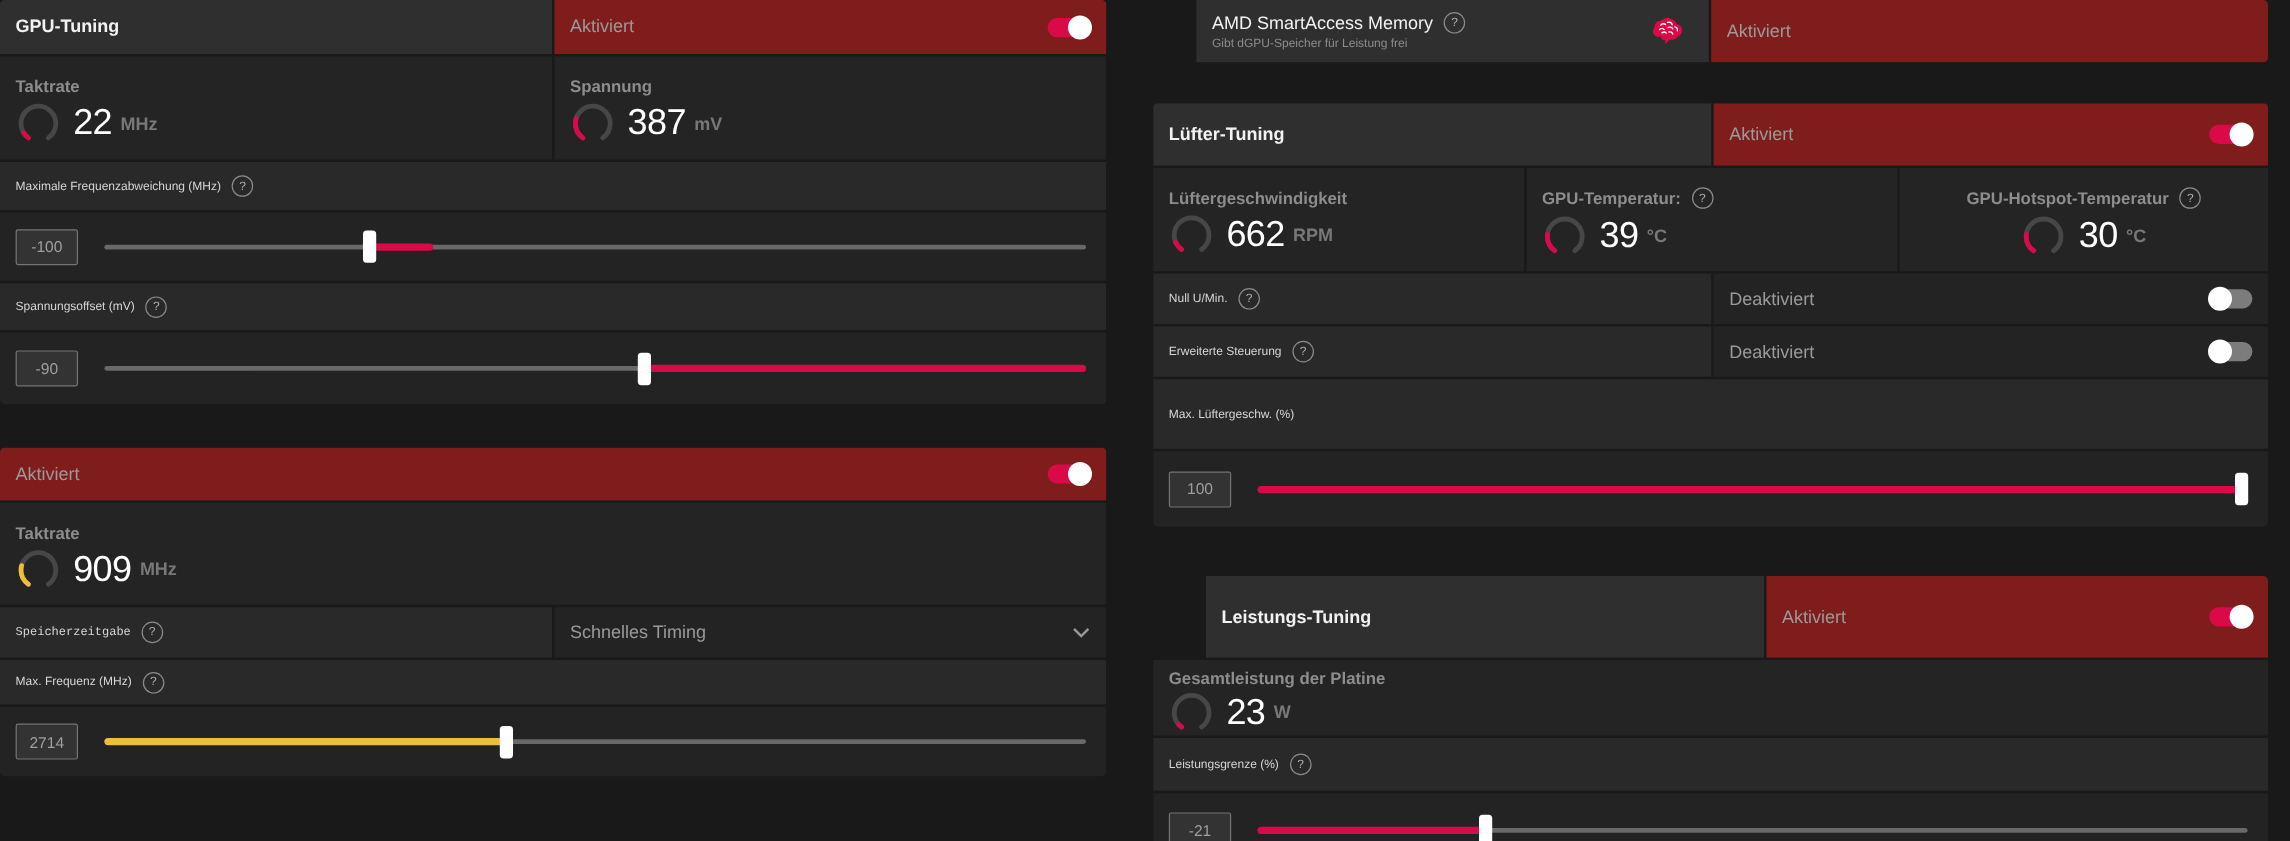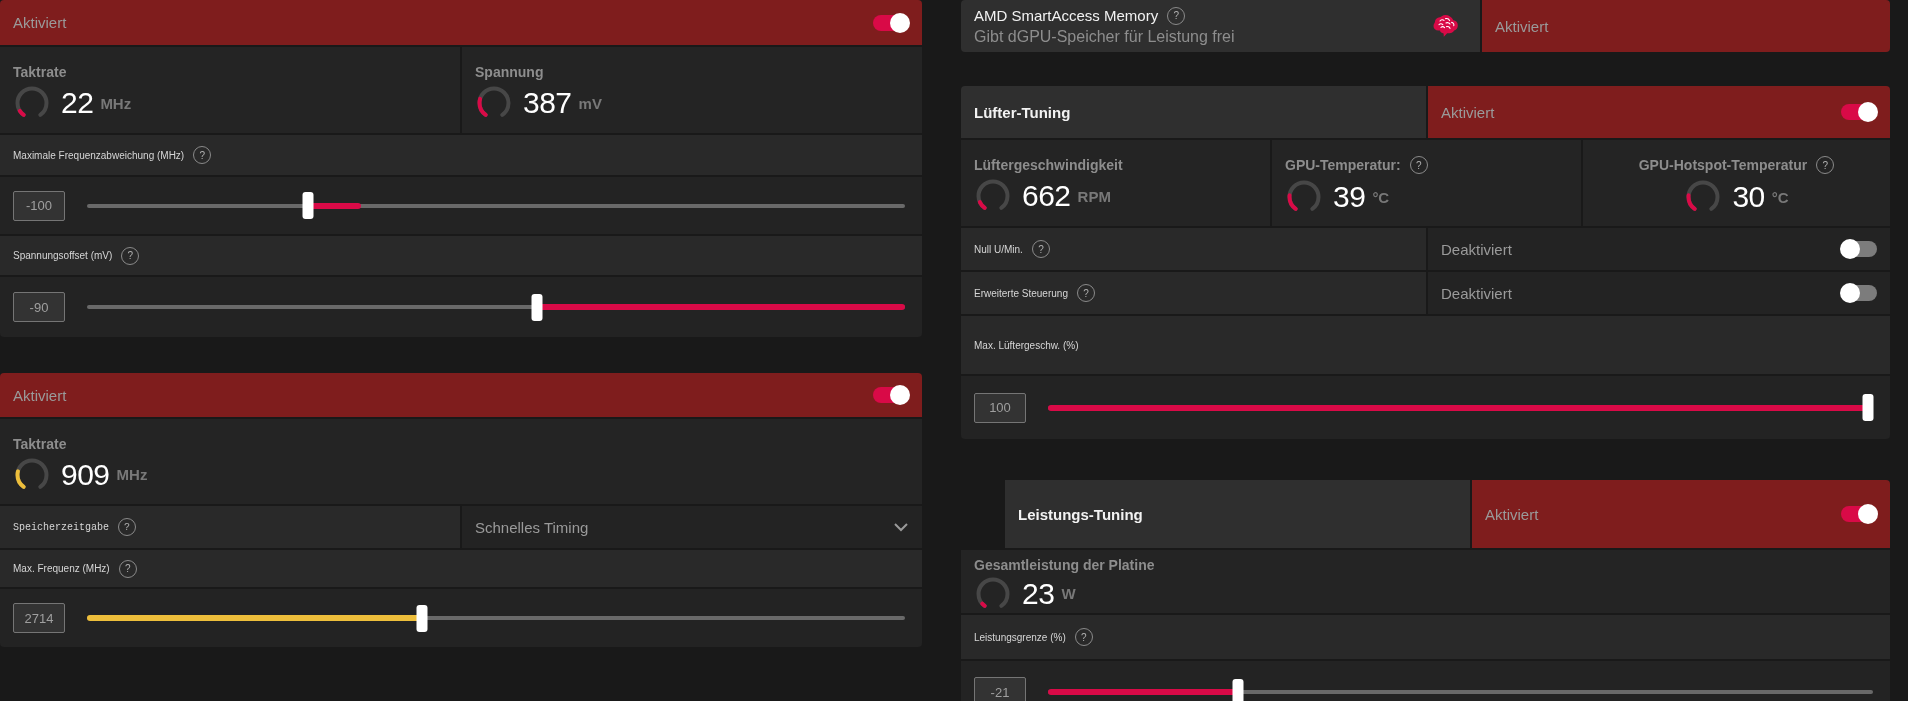--- a/index.html
+++ b/index.html
@@ -39,30 +39,33 @@
   .track{position:absolute;left:0;right:0;top:50%;height:4px;margin-top:-2px;background:#696969;border-radius:2px;}
   .fill{position:absolute;top:50%;height:6px;margin-top:-3px;border-radius:3px;}
   .fill.red{background:#d90a47;}
   .fill.yellow{background:#edbe3b;}
   .handle{position:absolute;top:50%;width:11px;height:27px;margin-top:-13.5px;background:#ffffff;
           border-radius:3px;transform:translateX(-50%);}
   .ddvalue{font-size:15px;color:#9a9a9a;}
   .chev{margin-left:auto;flex:0 0 auto;}
   .sam-text{display:flex;flex-direction:column;justify-content:center;}
   .sam-title-row{display:flex;align-items:center;}
-  .sam-sub{font-size:16px;color:#8d8d8d;margin-top:3px;}
+  .sam-sub{font-size:10px;color:#8d8d8d;margin-top:3px;}
   .brain{margin-left:auto;margin-right:8px;flex:0 0 auto;}
 </style>
 </head>
 <body>
 
 <div class="col col-left">
 
   <div class="panel">
     <div class="row" style="height:45px;">
+      <div class="cell hcell-l" style="width:460px;">
+        <span class="title">GPU-Tuning</span>
+      </div>
       <div class="cell hcell-r" style="flex:1;">
         <span class="status">Aktiviert</span>
         <div class="toggle on">
             <div class="knob"></div>
           </div>
       </div>
     </div>
     <div class="row" style="height:86px;">
       <div class="cell cell-gauge" style="width:460px;">
         <span class="glbl">Taktrate</span>
@@ -171,21 +174,21 @@
         </div>
       </div>
     </div>
   </div>
 </div>
 
 <div class="col col-right">
 
   <div class="panel">
     <div class="row" style="height:52px;">
-      <div class="cell hcell-l" style="width:519px;">
+      <div class="cell hcell-l" style="width:427px;margin-left:36px;">
         <div class="sam-text">
           <div class="sam-title-row">
             <span class="title" style="font-weight:normal;font-size:15px;">AMD SmartAccess Memory</span>
             <span class="help">?</span>
           </div>
           <span class="sam-sub">Gibt dGPU-Speicher für Leistung frei</span>
         </div>
         <svg class="brain" width="27" height="25" viewBox="0 0 27 25">
           <path d="M13.5 1 C10.5 1 9.5 3 7.8 3.2 C5 3.5 3 5.2 3 7.8 C3 8.8 1.5 9.8 1.5 12 C1.5 14.8 3.6 16.6 6.4 16.6 L8 16.6 C8.2 18.4 9.8 19.4 11.6 19.4 L11.8 22.8 L15.2 19.2 C19 19.2 21.2 18.4 22.2 16.4 C24.8 15.6 25.8 13.6 25.8 11.2 C25.8 8.4 24 6.4 21.4 6.2 C19.8 3 16.6 1 13.5 1 Z" fill="#d90a47"></path>
           <path d="M8 7 C9 5.6 11 5.4 12 6.4 M13.6 4.6 C15.4 4.2 17 5 17.6 6.6 M7 10.6 C8 9.6 9.8 9.6 10.8 10.6 M14 9 C15.2 8.2 17.2 8.6 18 10 M19.6 8.4 C21.2 8.6 22.2 10 21.8 11.6 M9 13.4 C10 12.6 11.6 12.6 12.6 13.6 M14.6 12.6 C16 12.2 17.6 13 18 14.4" stroke="#ffffff" stroke-width="1.1" fill="none" stroke-linecap="round"></path>

